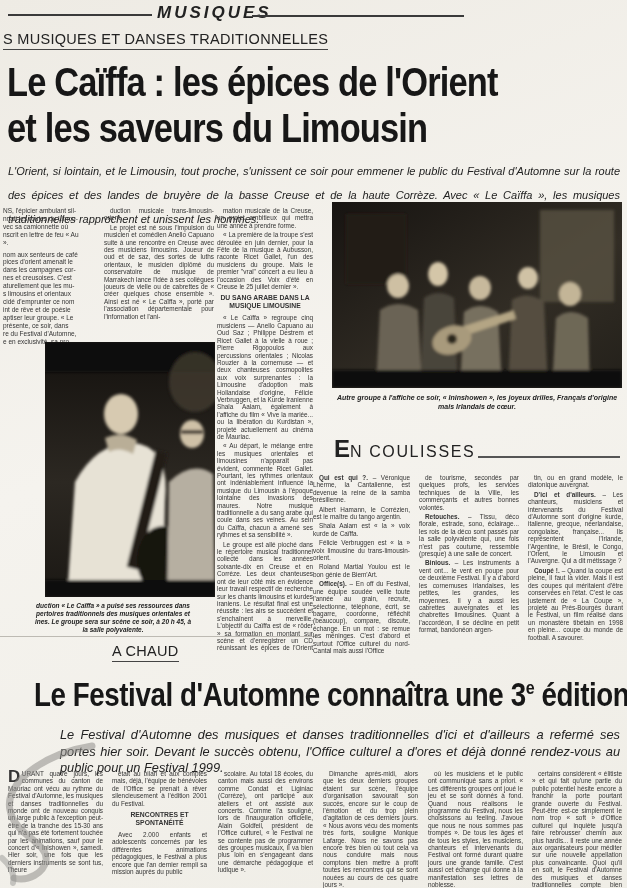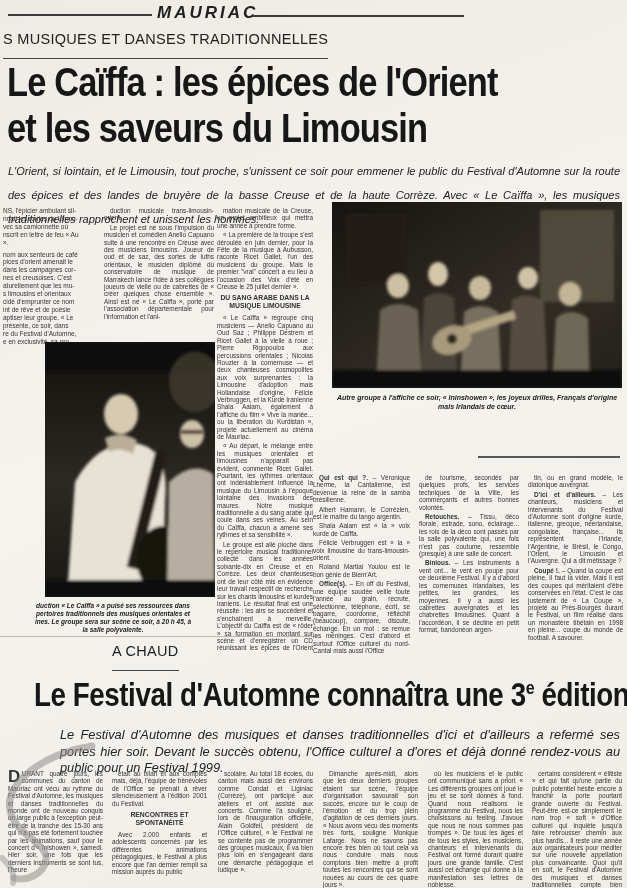--- a/index.html
+++ b/index.html
@@ -5,21 +5,21 @@
   html,body{margin:0;padding:0;background:#888;}
   .page{position:relative;width:627px;height:888px;overflow:hidden;
         background:linear-gradient(160deg,#eeebe4 0%,#f5f3ee 45%,#efede6 100%);
         font-family:"Liberation Sans",sans-serif;color:#2a2a2a;}
   .abs{position:absolute;}
 
   
   .rule{background:#3a3a3a;height:2px;}
   .masthead{font-size:17px;font-weight:bold;font-style:italic;letter-spacing:3px;color:#222;}
   .date{font-size:9px;font-weight:bold;letter-spacing:.6px;color:#333;}
-  .kicker{font-size:14.5px;color:#222;border-bottom:1px solid #444;padding-bottom:11px;letter-spacing:.3px;display:inline-block;}
+  .kicker{font-size:14.5px;color:#222;border-bottom:1px solid #444;padding-bottom:2px;letter-spacing:.3px;display:inline-block;}
 
   
   .h1{font-size:41px;line-height:45px;font-weight:bold;letter-spacing:-1px;color:#171717;
       transform:scaleX(.84);transform-origin:left top;white-space:nowrap;}
   .h2{font-size:33px;font-weight:bold;letter-spacing:-.5px;color:#171717;
       transform:scaleX(.84);transform-origin:left top;white-space:nowrap;}
   .h2 sup{font-size:58%;vertical-align:super;}
   .lead{font-style:italic;color:#222;text-align:justify;}
   .lead1{font-size:11px;line-height:24px;}
   .lead2{font-size:12.8px;line-height:16.5px;}
@@ -44,21 +44,21 @@
 
   .sep{background:#bdbab3;height:1px;}
   .photo{display:block;}
 </style>
 </head>
 <body>
 
 <div class="page">
 
   <div class="abs rule" style="left:8px;top:14px;width:144px;"></div>
-  <div class="abs masthead" style="left:157px;top:3px;">MAURIAC</div>
+  <div class="abs masthead" style="left:157px;top:3px;">MUSIQUES</div>
   <div class="abs rule" style="left:252px;top:15px;width:212px;height:1.5px;"></div>
 
   <div class="abs" style="left:3px;top:30px;">
     <span class="kicker">S MUSIQUES ET DANSES TRADITIONNELLES</span>
   </div>
 
   <div class="abs h1" style="left:7px;top:60px;">Le Caïffa : les épices de l'Orient</div>
   <div class="abs h1" style="left:7px;top:106px;">et les saveurs du Limousin</div>
   <div class="abs lead lead1" style="left:8px;top:159px;width:612px;">L'Orient, si lointain, et le Limousin, tout proche, s'unissent ce soir pour emmener le public du Festival d'Automne sur la route des épices et des landes de bruyère de la basse Creuse et de la haute Corrèze. Avec « Le Caïffa », les musiques traditionnelles rapprochent et unissent les hommes.</div>
 
@@ -163,20 +163,23 @@
       <path d="M220 186 L224 116 Q238 104 256 116 L258 186 Z" fill="#6e6757"></path>
 
       <rect x="120" y="118" width="64" height="9" transform="rotate(-18 152 122)" fill="#b4a584"></rect>
       <ellipse cx="120" cy="138" rx="20" ry="14" transform="rotate(-18 120 138)" fill="#a89a7b"></ellipse>
       <circle cx="120" cy="137" r="5" fill="#2a251d"></circle>
       <rect x="0" y="168" width="290" height="18" fill="#0d0b09"></rect>
     </g>
   </svg>
   <div class="abs caption" style="left:330px;top:394px;width:294px;font-size:7px;line-height:8.6px;">Autre groupe à l'affiche ce soir, « Ininshowen », les joyeux drilles, Français d'origine mais Irlandais de cœur.</div>
 
+  <div class="abs coulisses-head" style="left:334px;top:438px;">
+    <span class="cap">E</span><span class="rest">N COULISSES</span>
+  </div>
   <div class="abs headrule" style="left:478px;top:456px;width:142px;"></div>
 
   <div class="abs col" style="left:313px;top:474px;width:97px;height:182px;">
       <p><b>Qui est qui ?.</b> – Véronique Lherme, la Cantalienne, est devenue la reine de la samba brésilienne.</p>
       <p>Albert Hamann, le Corrézien, est le maître du tango argentin.</p>
       <p>Shala Aalam est « la » voix kurde de Caïffa.</p>
       <p>Félicie Verbruggen est « la » voix limousine du trans-limousin-orient.</p>
       <p>Roland Martial Youlou est le bon génie de Biem'Art.</p>
       <p><b>Office(s).</b> – En off du Festival, une équipe soudée veille toute l'année au grain, recrute, sélectionne, téléphone, écrit, se bagarre, coordonne, réfléchit (beaucoup), compare, discute, échange. En un mot : se remue les méninges. C'est d'abord et surtout l'Office culturel du nord-Cantal mais aussi l'Office</p>
     </div>

